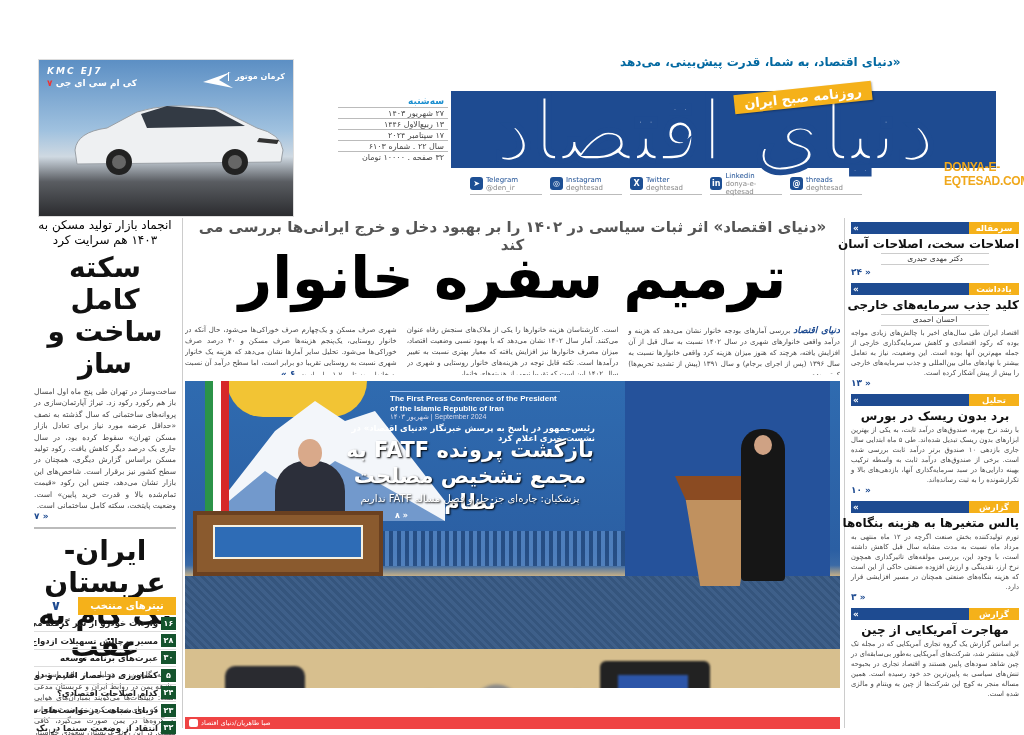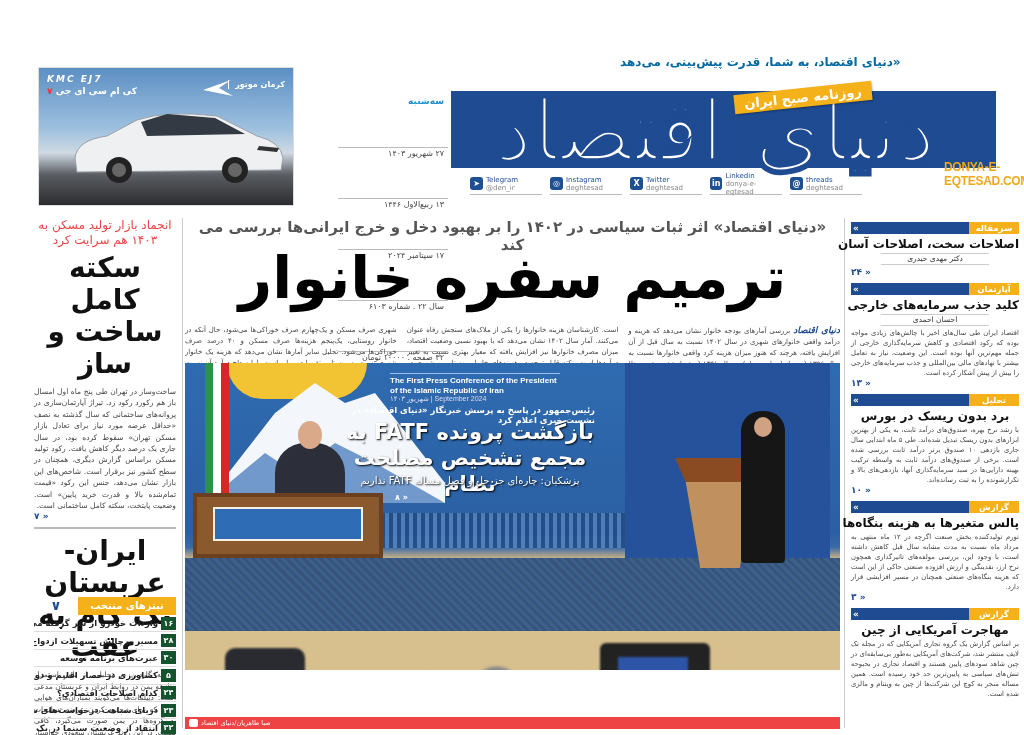--- a/index.html
+++ b/index.html
@@ -1,49 +1,49 @@
 <!DOCTYPE html>
 <html><head>
 <meta charset="utf-8">
 <style>
   * { box-sizing: border-box; margin: 0; padding: 0; }
   html, body { width: 1024px; height: 735px; overflow: hidden; background: #fff; }
   body { font-family: "DejaVu Sans", sans-serif; color: #111; position: relative; direction: ltr; }
   .rtl { direction: rtl; text-align: right; }
 
   
-  .ad { position: absolute; left: 38px; top: 67px; width: 256px; height: 139px; overflow: hidden;
+  .ad { position: absolute; left: 38px; top: 59px; width: 256px; height: 158px; overflow: hidden;
         background: linear-gradient(180deg, #5c8fc4 0%, #9fc1df 45%, #cfd9e2 62%, #5a5d62 78%, #2b2c2f 100%); border: 1px solid #ddd; }
   .ad .car { position: absolute; left: 28px; top: 38px; width: 220px; height: 80px; }
   .ad .brand { position: absolute; left: 8px; top: 6px; font-size: 9px; font-weight: bold; color: #fff; letter-spacing: 2px; font-style: italic; }
   .ad .model { position: absolute; left: 8px; top: 18px; font-size: 9px; color: #fff; font-weight: bold; }
   .ad .model b { color: #e33; }
   .ad .logo-r { position: absolute; right: 8px; top: 12px; font-size: 8px; color: #fff; font-weight: bold; border-left: 1px solid #fff; padding-left: 6px; }
   .ad .kmc { position: absolute; right: 58px; top: 8px; width: 34px; height: 24px; }
 
   .slogan { position: absolute; left: 620px; top: 55px; font-size: 12px; color: #0369a1; font-weight: bold; }
 
   .info { position: absolute; left: 338px; top: 96px; width: 110px; font-size: 8px; color: #444; }
   .info .day { color: #1b8fd0; font-weight: bold; font-size: 9px; padding: 0 4px 1px 0; }
-  .info div.line { border-top: 1px solid #bbb; padding: 1px 4px 0 0; height: 11px; line-height: 10px; margin-top: 40px; }
+  .info div.line { border-top: 1px solid #bbb; padding: 1px 4px 0 0; height: 11px; line-height: 10px; }
 
   .banner { position: absolute; left: 451px; top: 91px; width: 545px; height: 77px; background: #1e4b91; }
   .logo-text { position: absolute; left: 480px; top: 66px; width: 470px; height: 130px; color: #fff; font-size: 86px; font-weight: bold; font-family: "DejaVu Serif", serif; line-height: 130px; text-align: center; -webkit-text-stroke: 3px #1e4b91; text-shadow: 0 0 0 #fff; }
   .sub-tag { position: absolute; left: 734px; top: 88px; background: #f5b11a; color: #fff; font-size: 13px; font-weight: bold; padding: 2px 10px; transform: rotate(-6deg); box-shadow: 1px 1px 2px rgba(0,0,0,.3); }
 
   .socials { position: absolute; left: 470px; top: 173px; height: 22px; display: flex; gap: 8px; }
   .soc { display: flex; align-items: center; gap: 3px; width: 72px; border-bottom: 1px solid #bbb; }
   .soc .ic { width: 13px; height: 13px; border-radius: 3px; background: #1d4f94; color: #fff; font-size: 8px; display: flex; align-items: center; justify-content: center; font-weight: bold; }
   .soc .t { font-size: 7px; line-height: 8px; color: #1d4f94; }
   .soc .t i { display: block; font-style: normal; color: #888; }
   .site { position: absolute; left: 900px; top: 160px; font-size: 12px; font-weight: bold; color: #f0a81c; font-family: "Liberation Sans", sans-serif; letter-spacing: -0.3px; padding-left: 44px; }
 
   
   .lcol { position: absolute; left: 34px; top: 218px; width: 142px; }
-  .kicker-l { font-size: 12px; color: #ef4444; text-align: center; line-height: 15px; }
+  .kicker-l { font-size: 12px; color: #000000; text-align: center; line-height: 15px; }
   .big-l { font-size: 28px; font-weight: bold; text-align: center; line-height: 32px; color: #111; margin-top: 4px; }
   .body-l { font-size: 7.5px; line-height: 11.4px; color: #444; text-align: justify; direction: rtl; margin-top: 6px; }
   .ref { color: #1e4b91; font-weight: bold; font-size: 9px; direction: ltr; text-align: left; }
   .sep { border-top: 2px solid #bbb; margin: 6px 0; }
 
   .picks { position: absolute; left: 34px; top: 597px; width: 142px; }
   .picks-head { height: 18px; display: flex; }
   .picks-head .chev { width: 44px; color: #1e4b91; font-size: 14px; font-weight: bold; text-align: center; line-height: 16px; }
   .picks-head .lbl { flex: 1; background: #f5b11a; color: #fff; font-size: 10px; font-weight: bold; text-align: center; line-height: 18px; }
   .pick { display: flex; flex-direction: row-reverse; align-items: center; height: 17.4px; border-bottom: 1px solid #ddd; }
@@ -53,21 +53,21 @@
   .vline-l { position: absolute; left: 182px; top: 218px; width: 1px; height: 510px; background: #ccc; }
   .vline-r { position: absolute; left: 844px; top: 218px; width: 1px; height: 510px; background: #ccc; }
 
   
   .kicker-c { position: absolute; left: 185px; top: 218px; width: 655px; font-size: 15px; font-weight: bold; color: #555; text-align: center; }
   .headline { position: absolute; left: 185px; top: 238px; width: 655px; font-size: 58px; font-weight: bold; color: #000; text-align: center; line-height: 80px; letter-spacing: -1px; }
   .lead { position: absolute; left: 185px; top: 325px; width: 655px; height: 50px; display: flex; flex-direction: row-reverse; gap: 10px; }
   .lead .col { flex: 1; font-size: 7px; line-height: 11px; color: #444; direction: rtl; text-align: justify; overflow: hidden; }
   .lead .mini-logo { color: #1e4b91; font-weight: bold; font-style: italic; font-size: 9px; }
 
-  .photo { position: absolute; left: 185px; top: 363px; width: 655px; height: 307px; overflow: hidden;
+  .photo { position: absolute; left: 185px; top: 381px; width: 655px; height: 307px; overflow: hidden;
            background: linear-gradient(180deg, #2f6bb0 0%, #2b5fa3 55%, #3a6aa6 60%, #d8b983 64%, #caa774 82%, #5a5a62 100%); }
   .photo .mtn { position: absolute; left: 20px; top: 0; width: 240px; height: 140px; }
   .photo .sun { position: absolute; left: 42px; top: 0; width: 140px; height: 36px; background: #f2c434; border-radius: 0 0 70px 70px; }
   .photo .flag { position: absolute; left: 20px; top: 0; width: 24px; height: 160px; background: linear-gradient(90deg,#2b9348 0 33%, #fff 33% 66%, #d62828 66%); }
   .photo .crowd { position: absolute; left: 180px; top: 150px; width: 260px; height: 35px; background: repeating-linear-gradient(90deg, #24497c 0 4px, #5686c2 4px 8px); opacity: .8; }
   .photo .stage-right { position: absolute; left: 440px; top: 0; width: 205px; height: 200px; background: #25529b; }
   .photo .floor { position: absolute; left: 0; right: 0; top: 195px; height: 75px; background: repeating-linear-gradient(45deg, #3e5f89 0 3px, #35557d 3px 6px); }
   .photo .wall { position: absolute; left: 0; right: 0; top: 268px; height: 68px; background: #d7bf8e; }
   .photo .desk { position: absolute; left: 8px; top: 130px; width: 190px; height: 65px; background: #8a5a2e; border: 4px solid #6a4020; }
   .photo .desk .plate { position: absolute; left: 16px; top: 10px; width: 150px; height: 34px; background: #2e6cb6; border: 2px solid #f7f1e0; }
@@ -256,21 +256,21 @@
         <div class="bar">«</div>
         <div class="lbl">سرمقاله</div>
       </div>
     <h3>اصلاحات سخت، اصلاحات آسان</h3>
     <div class="author">دکتر مهدی حیدری</div>
     <div class="ref">۲۴ »</div>
   </div>
   <div class="sec">
     <div class="sec-head">
         <div class="bar">«</div>
-        <div class="lbl">آپارتمان</div>
+        <div class="lbl">یادداشت</div>
       </div>
     <h3>کلید جذب سرمایه‌های خارجی</h3>
     <div class="author">احسان احمدی</div>
     <p>اقتصاد ایران طی سال‌های اخیر با چالش‌های زیادی مواجه بوده که رکود اقتصادی و کاهش سرمایه‌گذاری خارجی از جمله مهم‌ترین آنها بوده است. این وضعیت، نیاز به تعامل بیشتر با نهادهای مالی بین‌المللی و جذب سرمایه‌های خارجی را بیش از پیش آشکار کرده است.</p>
     <div class="ref">۱۳ »</div>
   </div>
   <div class="sec">
     <div class="sec-head">
         <div class="bar">«</div>
         <div class="lbl">تحلیل</div>

